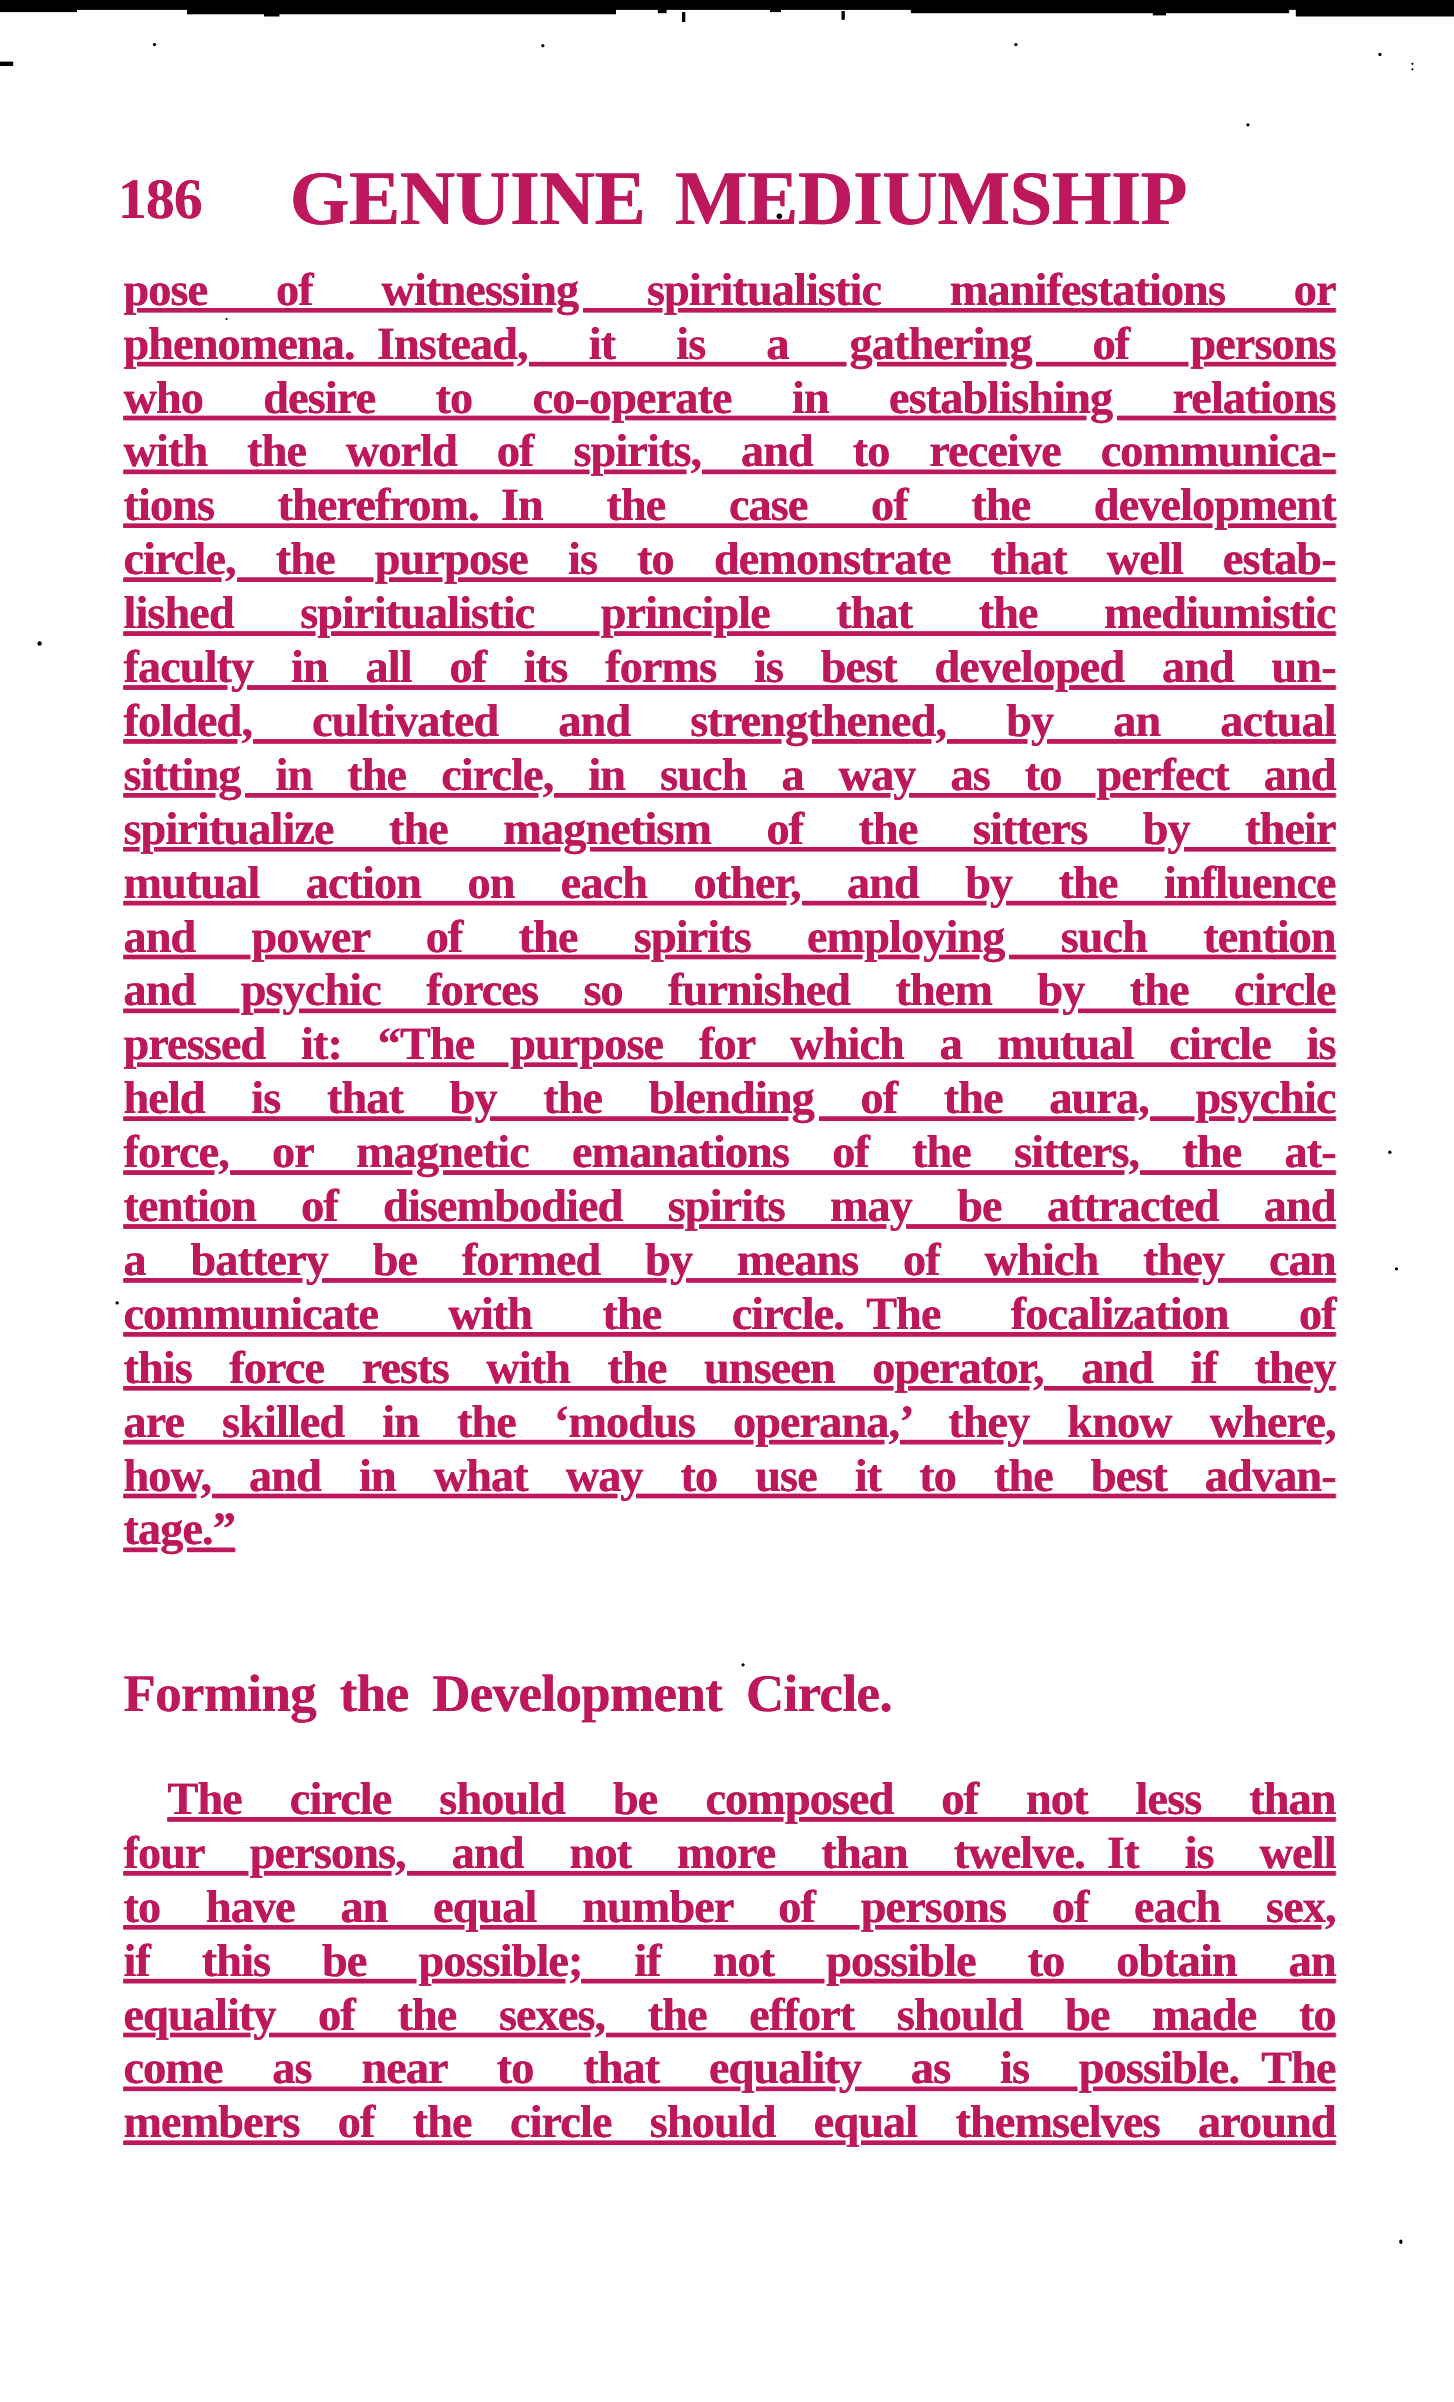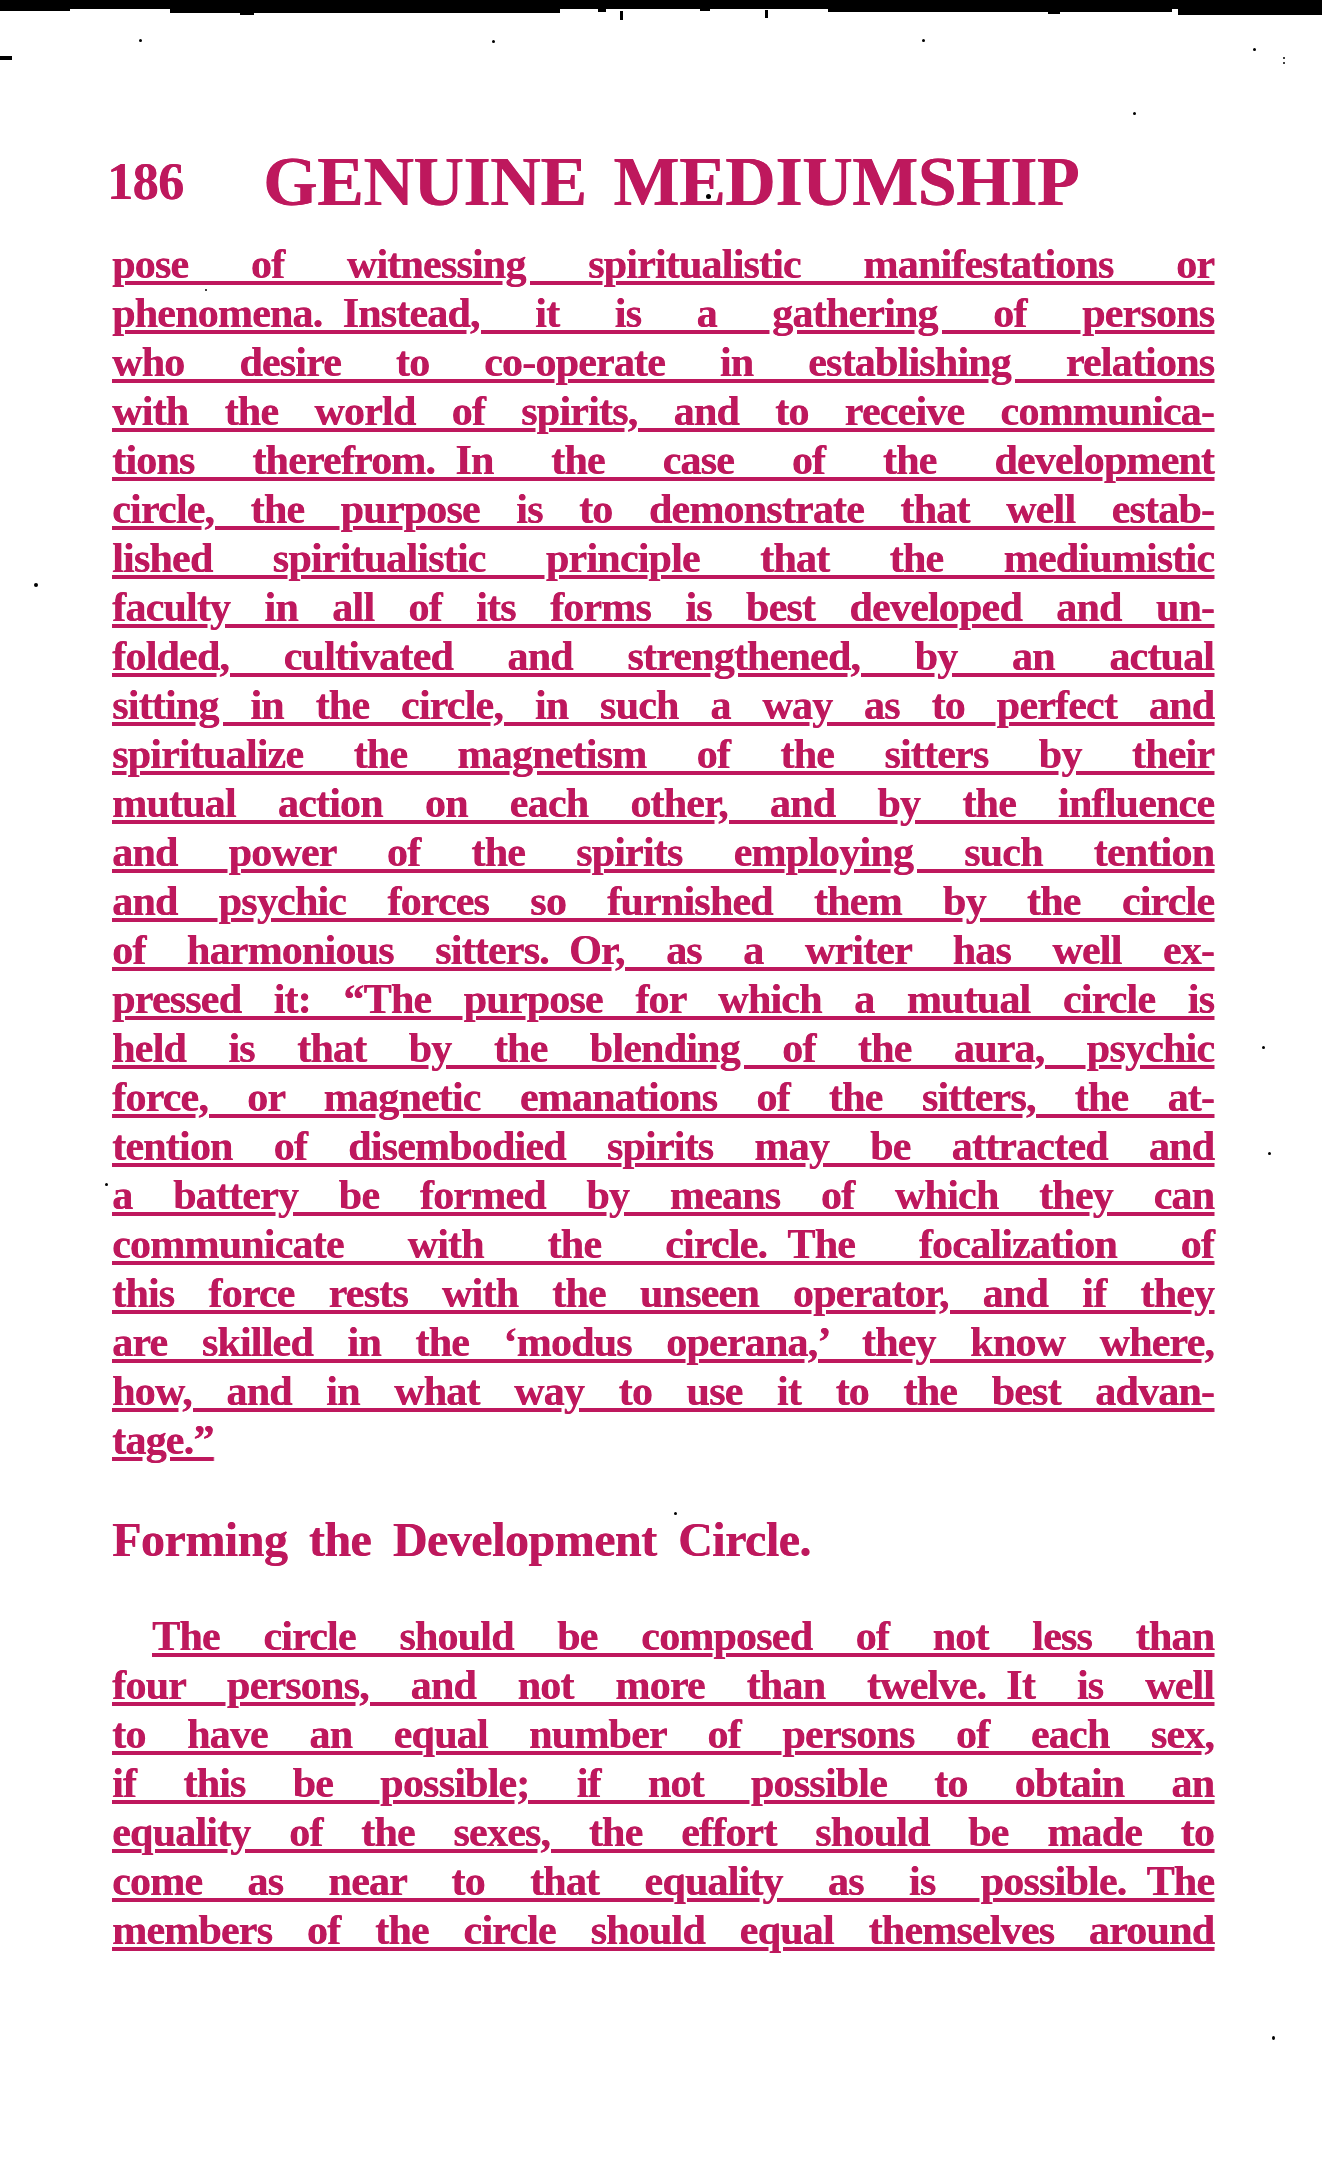--- a/index.html
+++ b/index.html
@@ -95,21 +95,20 @@
       <div class="line">tions therefrom. In the case of the development</div>
       <div class="line">circle, the purpose is to demonstrate that well estab-</div>
       <div class="line">lished spiritualistic principle that the mediumistic</div>
       <div class="line">faculty in all of its forms is best developed and un-</div>
       <div class="line">folded, cultivated and strengthened, by an actual</div>
       <div class="line">sitting in the circle, in such a way as to perfect and</div>
       <div class="line">spiritualize the magnetism of the sitters by their</div>
       <div class="line">mutual action on each other, and by the influence</div>
       <div class="line">and power of the spirits employing such tention</div>
       <div class="line">and psychic forces so furnished them by the circle</div>
-      <div class="line">of harmonious sitters. Or, as a writer has well ex-</div>
       <div class="line">pressed it: “The purpose for which a mutual circle is</div>
       <div class="line">held is that by the blending of the aura, psychic</div>
       <div class="line">force, or magnetic emanations of the sitters, the at-</div>
       <div class="line">tention of disembodied spirits may be attracted and</div>
       <div class="line">a battery be formed by means of which they can</div>
       <div class="line">communicate with the circle. The focalization of</div>
       <div class="line">this force rests with the unseen operator, and if they</div>
       <div class="line">are skilled in the ‘modus operana,’ they know where,</div>
       <div class="line">how, and in what way to use it to the best advan-</div>
       <div class="line">tage.”</div>

